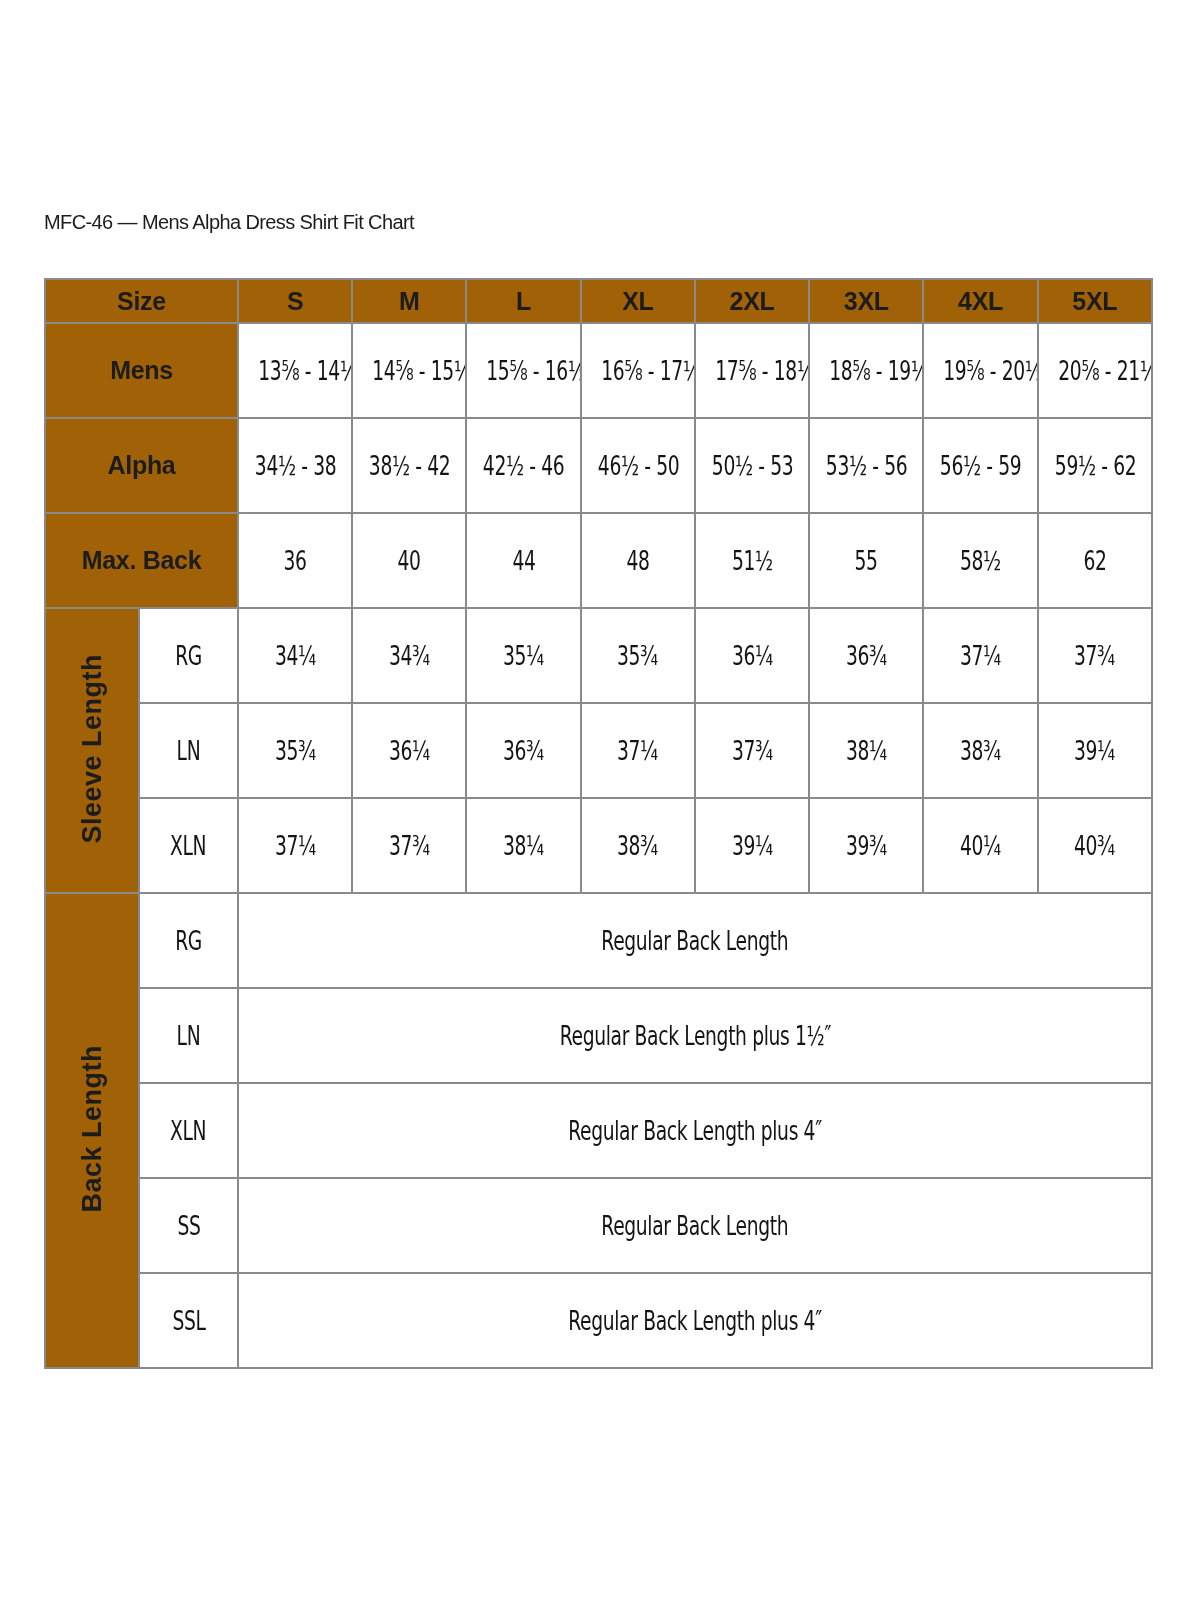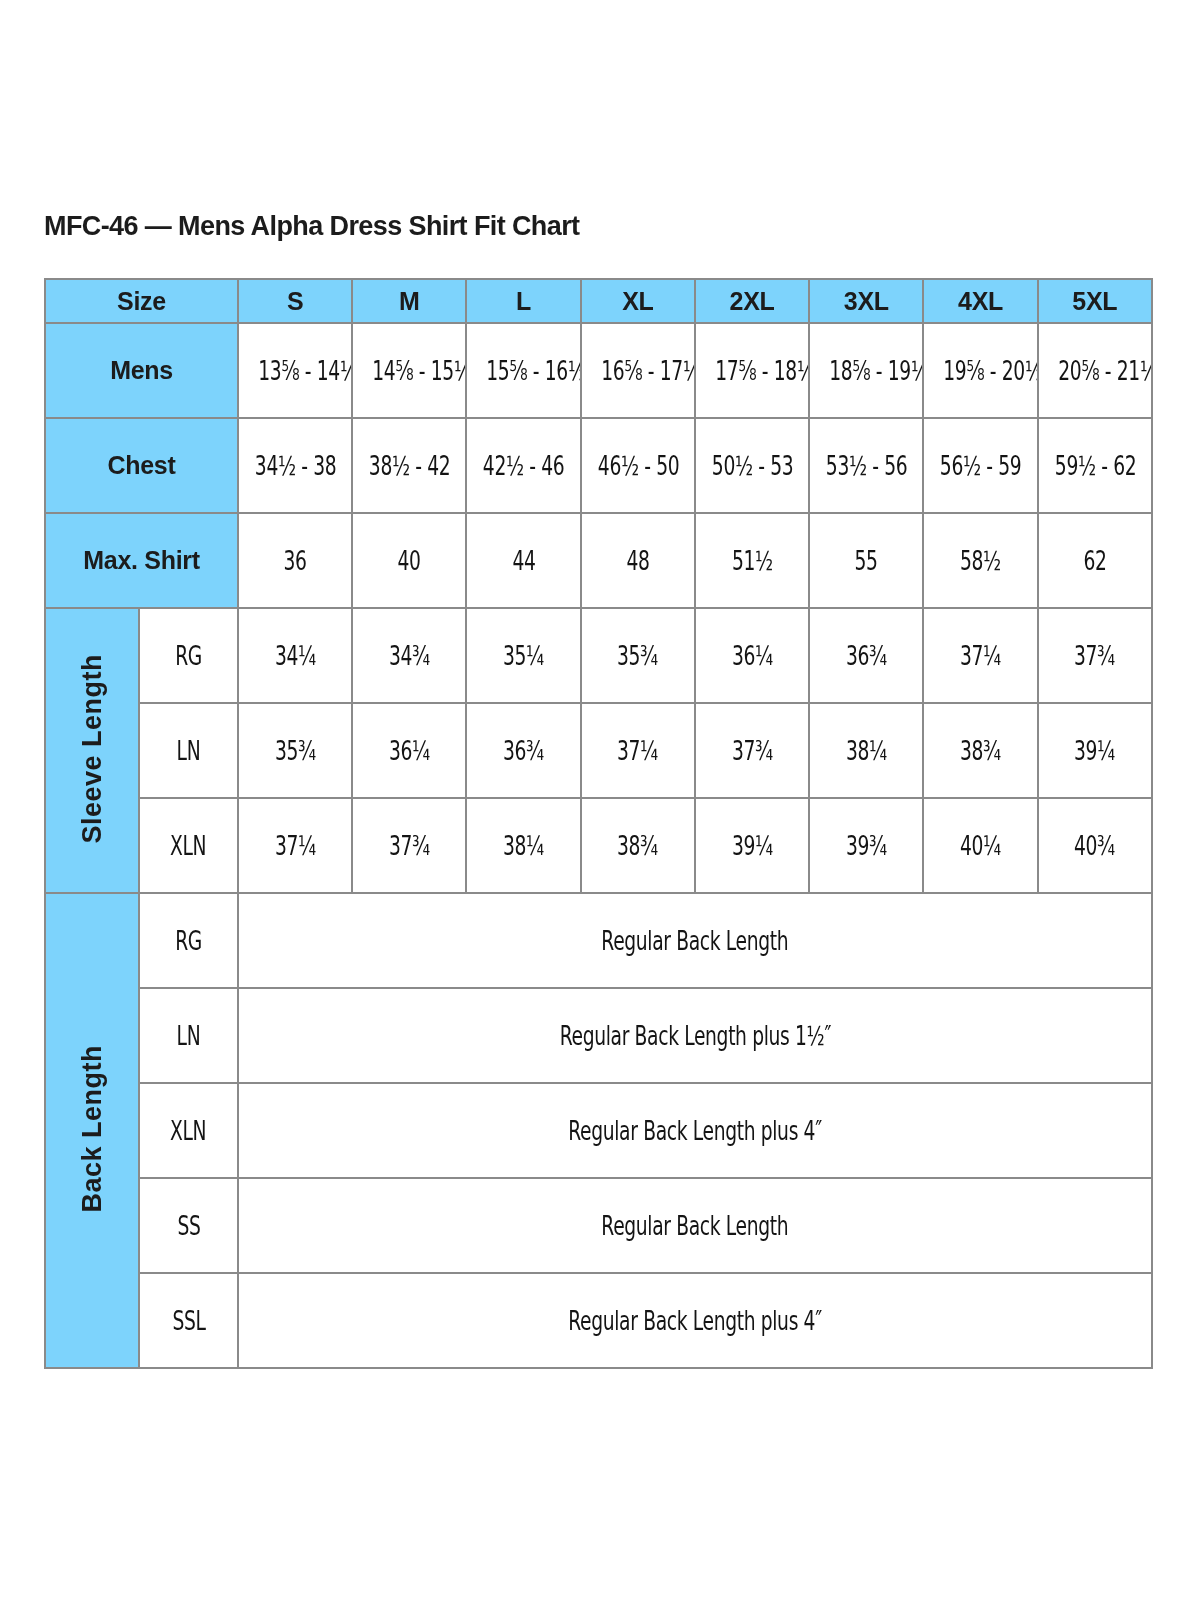--- a/index.html
+++ b/index.html
@@ -18,42 +18,42 @@
     position: relative;
     width: 1200px;
     height: 1600px;
     background: #ffffff;
     overflow: hidden;
   }
   .title {
     position: absolute;
     left: 44px;
     top: 211px;
-    font-size: 27px;
-    font-weight: bold;
+    font-size: 20px;
+    font-weight: normal;
     letter-spacing: -0.6px;
     color: #1c1c1c;
     white-space: nowrap;
   }
   table.fit-chart {
     position: absolute;
     left: 44px;
     top: 278px;
     width: 1109px;
     table-layout: fixed;
     border-collapse: collapse;
   }
   .fit-chart td, .fit-chart th {
     border: 2px solid #8a8a8a;
     padding: 0;
     text-align: center;
     vertical-align: middle;
     overflow: hidden;
   }
-  .gray { background: #7dd3fc; }
+  .gray { background: #a16207; }
   tr.hdr { height: 44px; }
   tr.row { height: 95px; }
   th.size-hd, .lbl {
     font-size: 25px;
     font-weight: bold;
     color: #1c1c1c;
     letter-spacing: -0.3px;
   }
   .val {
     display: inline-block;
@@ -116,33 +116,33 @@
       <td><span class="val">14⅝ - 15½</span></td>
       <td><span class="val">15⅝ - 16½</span></td>
       <td><span class="val">16⅝ - 17½</span></td>
       <td><span class="val">17⅝ - 18½</span></td>
       <td><span class="val">18⅝ - 19½</span></td>
       <td><span class="val">19⅝ - 20½</span></td>
       <td><span class="val">20⅝ - 21½</span></td>
     </tr>
 
     <tr class="row">
-      <td class="gray lbl" colspan="2">Chest</td>
+      <td class="gray lbl" colspan="2">Alpha</td>
       <td><span class="val">34½ - 38</span></td>
       <td><span class="val">38½ - 42</span></td>
       <td><span class="val">42½ - 46</span></td>
       <td><span class="val">46½ - 50</span></td>
       <td><span class="val">50½ - 53</span></td>
       <td><span class="val">53½ - 56</span></td>
       <td><span class="val">56½ - 59</span></td>
       <td><span class="val">59½ - 62</span></td>
     </tr>
 
     <tr class="row">
-      <td class="gray lbl" colspan="2">Max. Shirt</td>
+      <td class="gray lbl" colspan="2">Max. Back</td>
       <td><span class="val">36</span></td>
       <td><span class="val">40</span></td>
       <td><span class="val">44</span></td>
       <td><span class="val">48</span></td>
       <td><span class="val">51½</span></td>
       <td><span class="val">55</span></td>
       <td><span class="val">58½</span></td>
       <td><span class="val">62</span></td>
     </tr>
 

